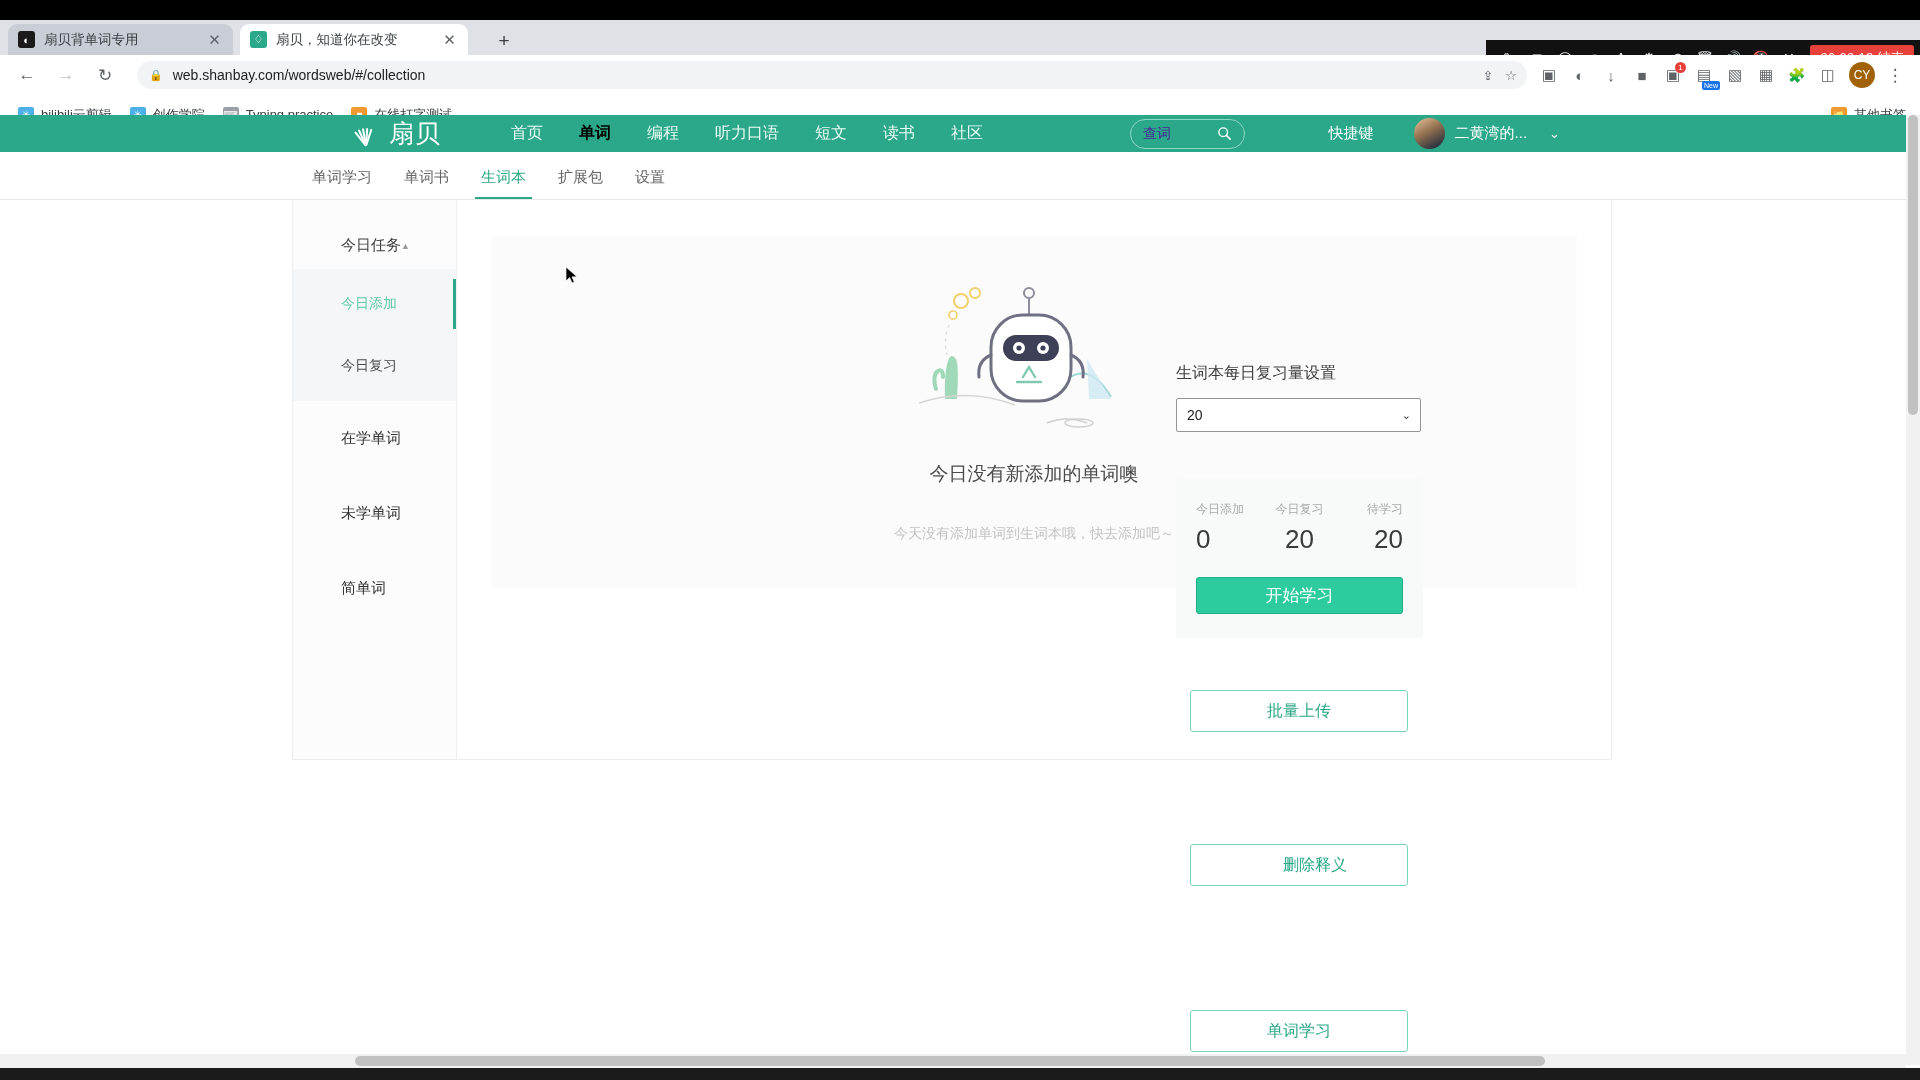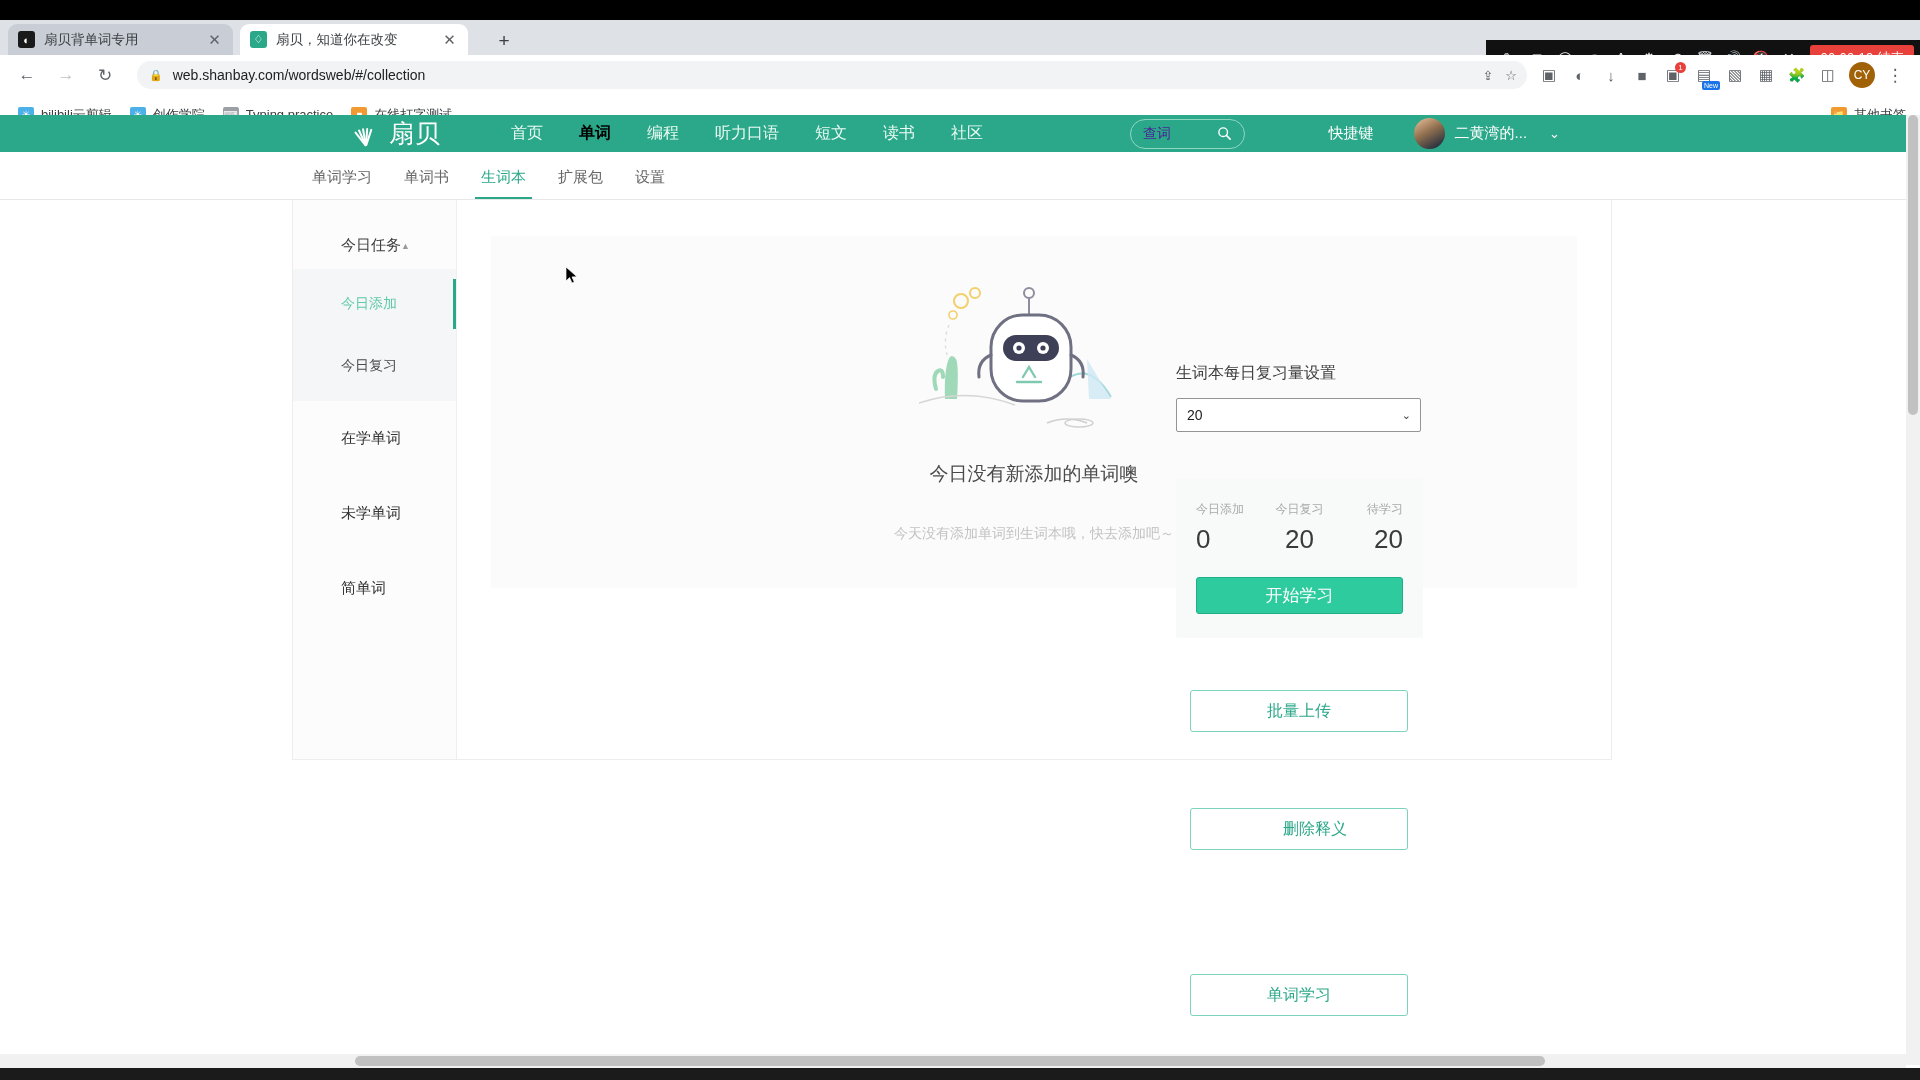--- a/index.html
+++ b/index.html
@@ -285,21 +285,21 @@
     border: 1px solid #1fae86; border-radius: 3px;
     display: flex; align-items: center; justify-content: center;
     color: #fff; font-size: 17px;
   }
   .rail-btn {
     width: 218px; height: 42px; margin-top: 52px; margin-left: 14px;
     border: 1px solid #7ad3ba; border-radius: 3px; background: #fff;
     display: flex; align-items: center; justify-content: center;
     color: #2ba889; font-size: 16px;
   }
-  .rail-btn.gap2 { margin-top: 76px; padding-left: 32px; }
+  .rail-btn.gap2 { margin-top: 112px; padding-left: 32px; }
   .rail-btn.gap3 { margin-top: 124px; }
 
   
   .vscroll {
     position: absolute; top: 115px; right: 0; width: 14px;
     height: 950px; background: #f1f1f1;
   }
   .vthumb {
     position: absolute; top: 0; left: 2px; width: 10px;
     height: 300px; background: #c1c1c1; border-radius: 5px;

